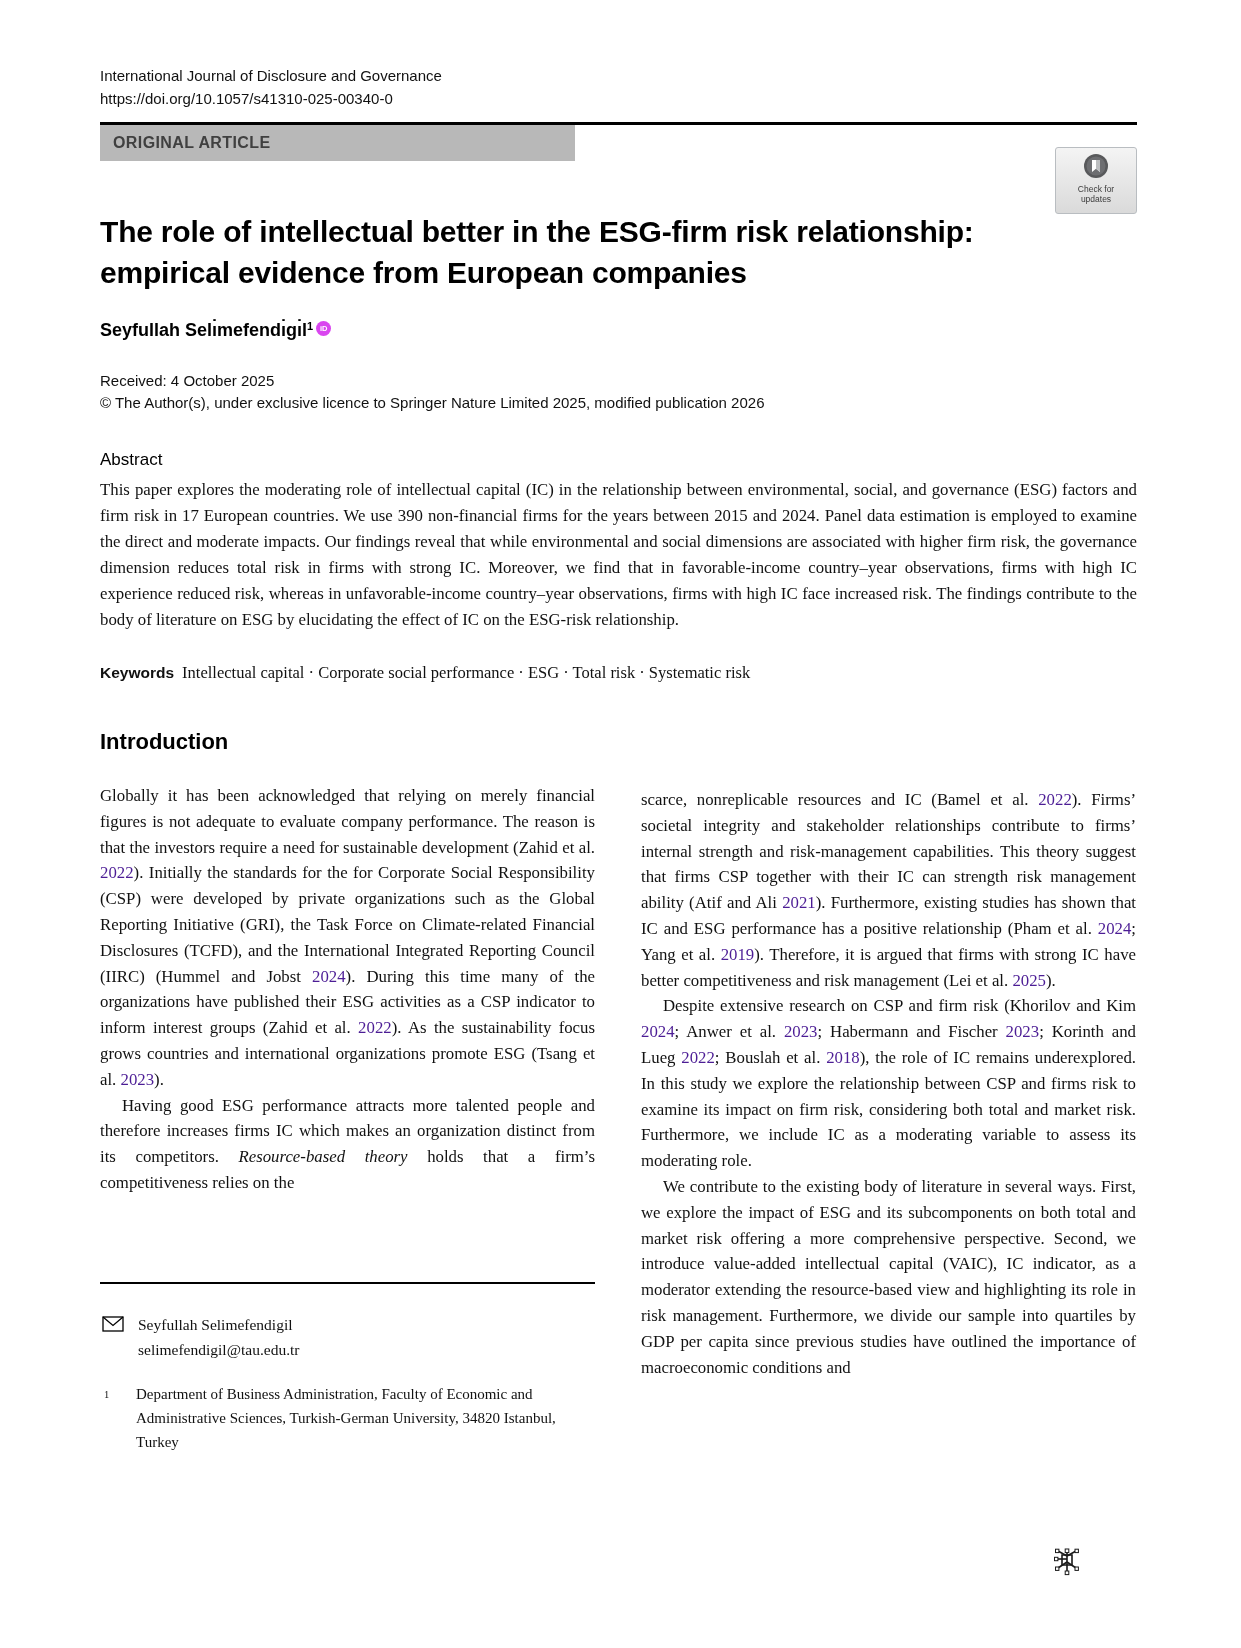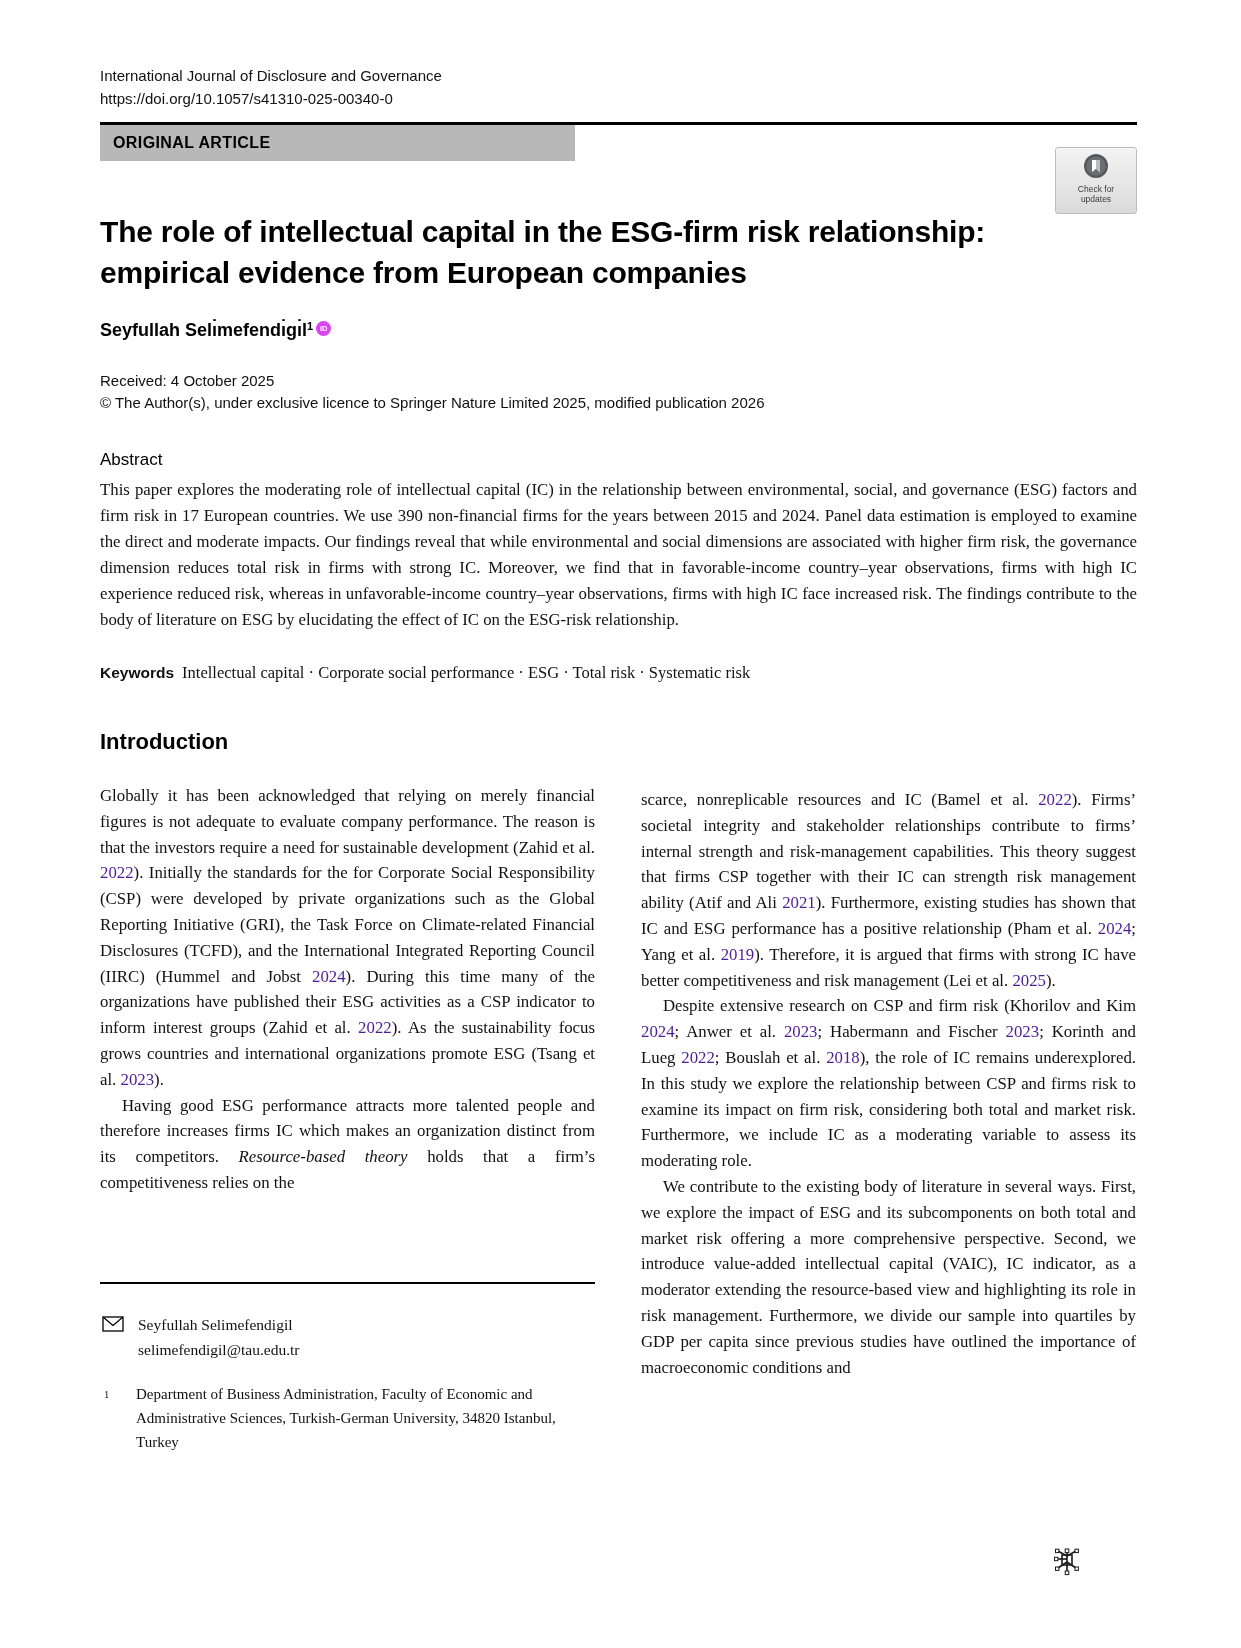--- a/index.html
+++ b/index.html
@@ -10,21 +10,21 @@
     color:#111; position:relative; overflow:hidden;
   }
   .page { padding:64px 104px 0 100px; width:100%; height:100%; position:relative; }
 
   
   .journal-line { font-family:"Liberation Sans", sans-serif; font-size:15px; line-height:23px; }
   .doi-line { font-family:"Liberation Sans", sans-serif; font-size:15px; line-height:23px; color:#111; text-decoration:none; display:inline-block; }
   .top-rule { height:3px; background:#000; margin-top:12px; }
   .banner-row { position:relative; }
   .article-type-banner {
-    width:475px; background:#b8b8b8; color:#000000;
+    width:475px; background:#b8b8b8; color:#404040;
     font-family:"Liberation Sans", sans-serif; font-weight:bold;
     font-size:16px; letter-spacing:.4px; padding:9px 0 9px 13px;
   }
   .check-badge {
     position:absolute; right:0; top:22px; width:82px;
     background:linear-gradient(#f4f4f4,#dadada);
     border:1px solid #b9bdc1; border-radius:3px;
     text-align:center; padding:5px 2px 8px; cursor:pointer;
   }
   .check-badge .cb-text {
@@ -95,21 +95,21 @@
         <path d="M9 7 h8 v12 l-4 -3.2 -4 3.2 z" fill="#ffffff"></path>
         <path d="M13 7 h4 v12 l-4 -3.2 z" fill="#bcbec0"></path>
       </svg>
       <span class="cb-text">
         <span>Check for</span><br>
         <span>updates</span>
       </span>
     </div>
   </div>
 
-  <h1 class="title">The role of intellectual capital in the ESG-firm risk relationship: empirical evidence from European companies</h1>
+  <h1 class="title">The role of intellectual better in the ESG-firm risk relationship: empirical evidence from European companies</h1>
 
   <div class="author-line">
     <span>Seyfullah Selı̇mefendı̇gı̇l</span>
       <sup>1</sup>
       <span class="orcid">iD</span>
   </div>
 
   <div class="meta-block">
     <div>Received: 4 October 2025</div>
     <div>© The Author(s), under exclusive licence to Springer Nature Limited 2025, modified publication 2026</div>

